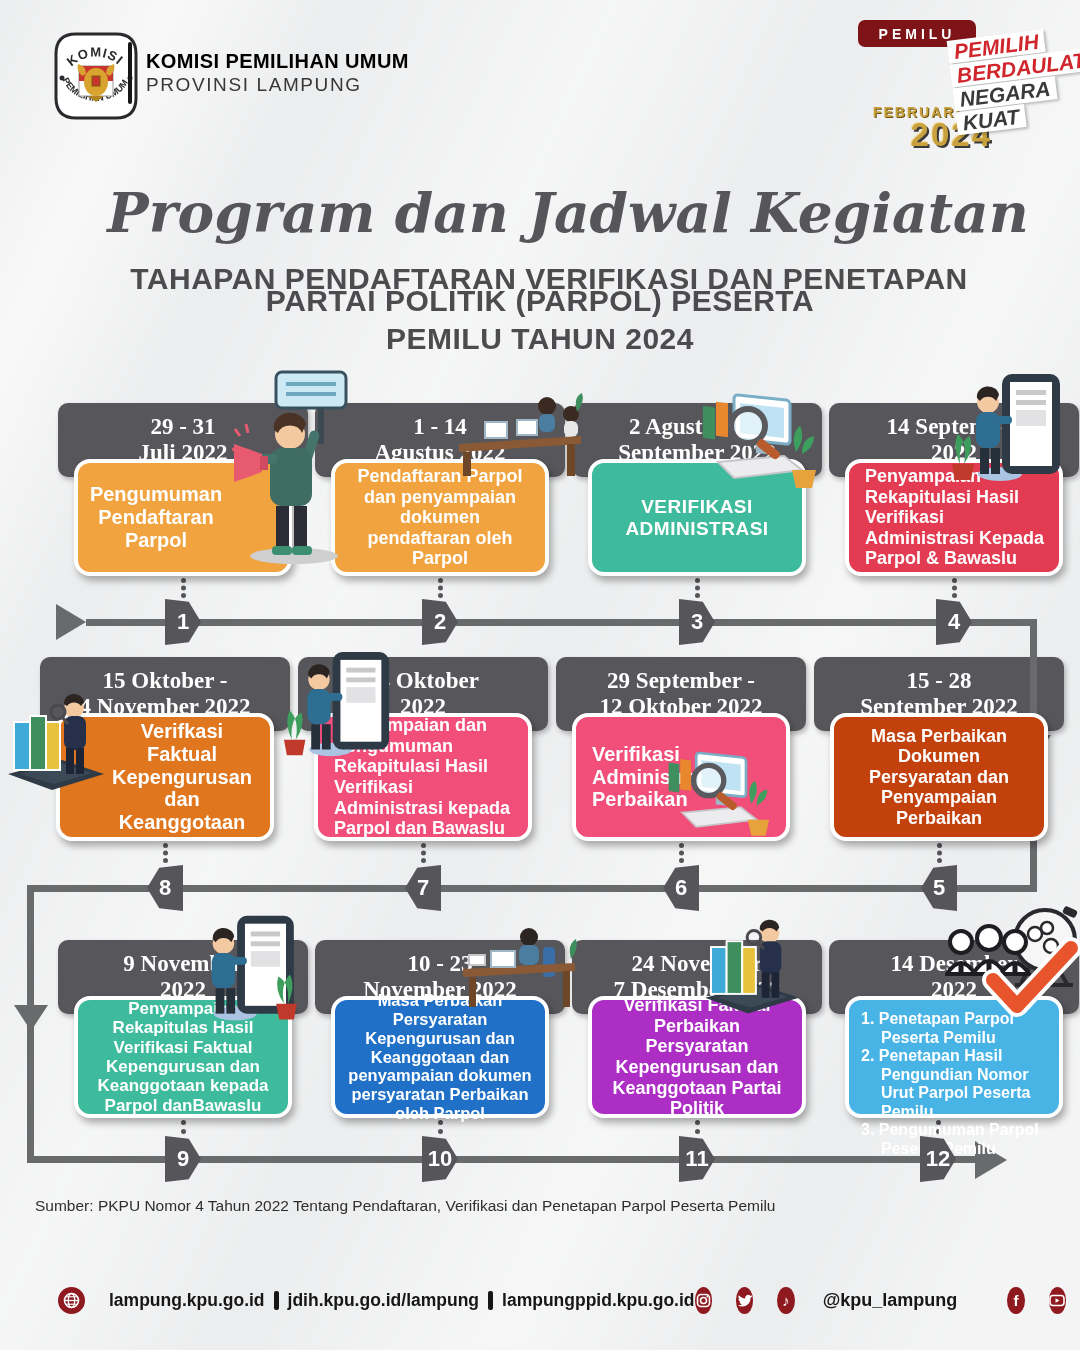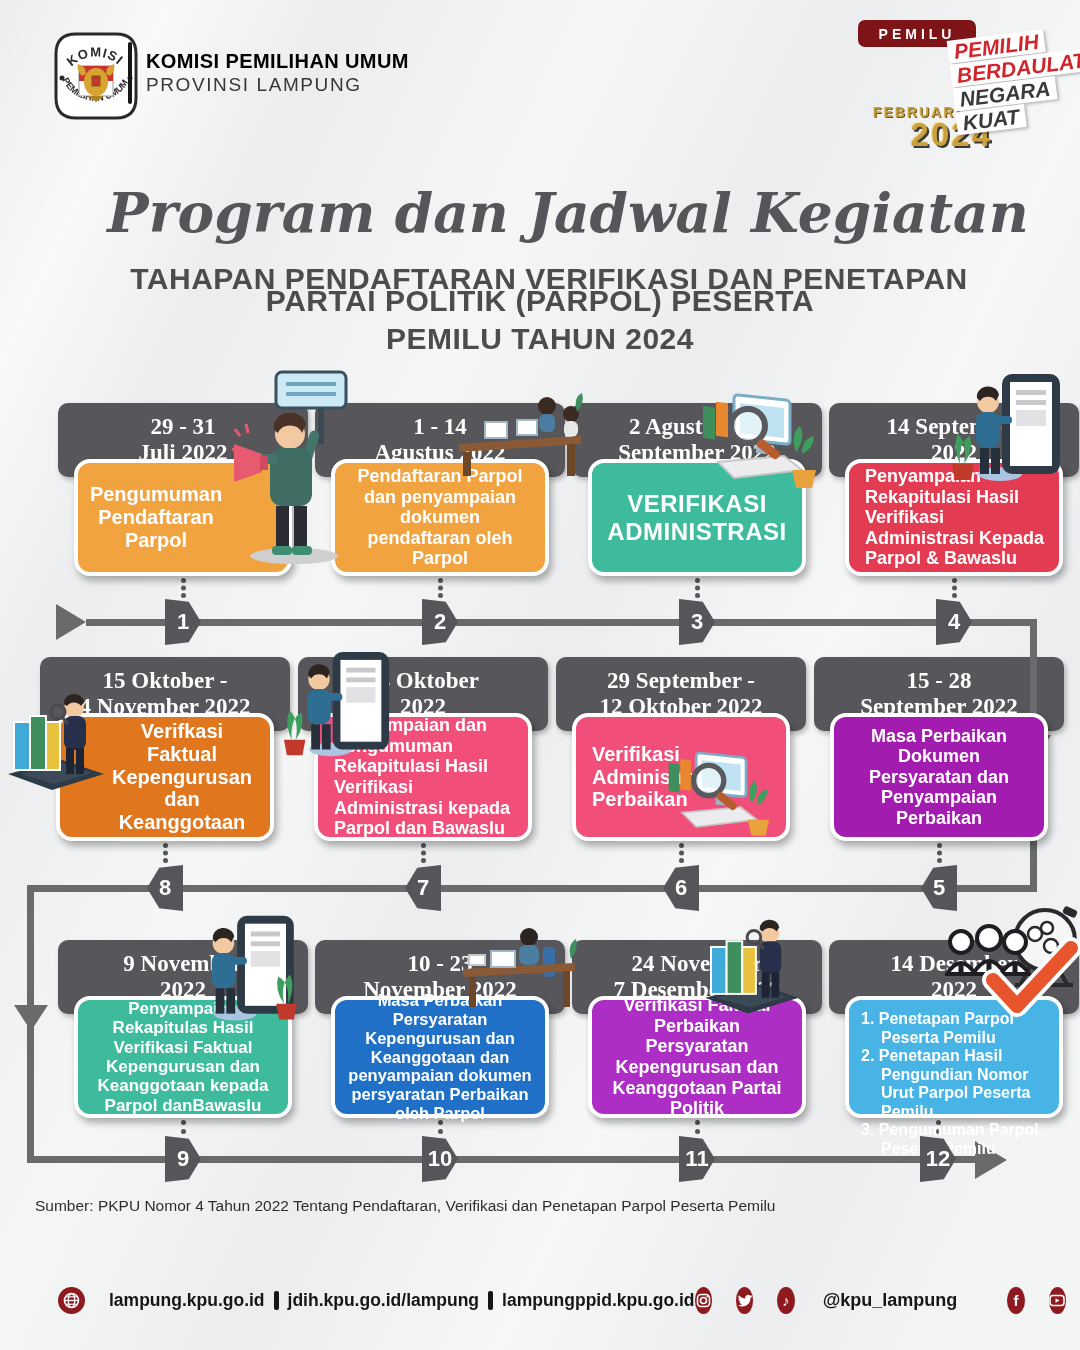--- a/index.html
+++ b/index.html
@@ -37,39 +37,39 @@
   .tc1{top:262px;padding-left:9px;} .tc2{top:284px;} .tc3{top:322px;}
 
   
   .hdr{position:absolute;width:250px;height:74px;background:#57575B;border-radius:10px;color:#fff;
     font-family:"Liberation Serif",serif;font-weight:bold;font-size:23px;line-height:1.15;text-align:center;
     padding-top:11px;box-sizing:border-box;box-shadow:2px 3px 5px rgba(0,0,0,.25);}
   .bdy{position:absolute;width:218px;border-radius:16px;border:4px solid #fff;color:#fff;font-weight:bold;
     box-sizing:border-box;box-shadow:3px 5px 7px rgba(0,0,0,.3);display:flex;align-items:center;justify-content:center;
     text-align:center;padding:8px 12px;font-size:18px;line-height:1.14;z-index:2;}
   .c-orange{background:#F1A33F;} .c-orange2{background:#E0761E;} .c-teal{background:#3EBB9C;}
-  .c-red{background:#E33B52;} .c-red2{background:#a21caf;} .c-pink{background:#F14E7A;}
+  .c-red{background:#E33B52;} .c-red2{background:#c2410c;} .c-pink{background:#F14E7A;}
   .c-blue{background:#1F70C6;} .c-purple{background:#AD2EC5;} .c-cyan{background:#48B4E6;}
 
   .tline{position:absolute;height:7px;background:#696A6C;z-index:1;}
   .vline{position:absolute;width:7px;background:#696A6C;z-index:1;}
   .tri-right{position:absolute;width:0;height:0;border-top:18px solid transparent;border-bottom:18px solid transparent;
     border-left:30px solid #696A6C;z-index:1;}
   .tri-down{position:absolute;width:0;height:0;border-left:17px solid transparent;border-right:17px solid transparent;
     border-top:26px solid #696A6C;z-index:1;}
   .marker{position:absolute;width:36px;height:46px;background:#55555A;color:#fff;font-weight:bold;font-size:22px;
     display:flex;align-items:center;justify-content:center;z-index:3;}
   .m-right{clip-path:polygon(0 0,66% 6%,100% 50%,66% 94%,0 100%);}
   .m-left{clip-path:polygon(100% 0,34% 6%,0 50%,34% 94%,100% 100%);}
   .dots{position:absolute;width:0;border-left:5px dotted #55555A;z-index:1;}
 
   
   .s1h{left:58px;top:403px;}  .s1b{left:74px;top:459px;height:117px;font-size:20px;padding-right:66px;}
   .s2h{left:315px;top:403px;} .s2b{left:331px;top:459px;height:117px;}
-  .s3h{left:572px;top:403px;} .s3b{left:588px;top:459px;height:117px;font-size:24px;letter-spacing:.5px;}
+  .s3h{left:572px;top:403px;} .s3b{left:588px;top:459px;height:117px;font-size:19px;letter-spacing:.5px;}
   .s4h{left:829px;top:403px;} .s4b{left:845px;top:459px;height:117px;text-align:left;justify-content:flex-start;padding-left:16px;}
   .s8h{left:40px;top:657px;}  .s8b{left:56px;top:713px;height:128px;font-size:20px;padding-left:46px;}
   .s7h{left:298px;top:657px;} .s7b{left:314px;top:713px;height:128px;text-align:left;justify-content:flex-start;padding-left:16px;}
   .s6h{left:556px;top:657px;} .s6b{left:572px;top:713px;height:128px;font-size:20px;text-align:left;justify-content:flex-start;padding-left:16px;padding-right:86px;}
   .s5h{left:814px;top:657px;} .s5b{left:830px;top:713px;height:128px;}
   .s9h{left:58px;top:940px;}  .s9b{left:74px;top:996px;height:122px;font-size:17px;}
   .s10h{left:315px;top:940px;}.s10b{left:331px;top:996px;height:122px;font-size:16.5px;}
   .s11h{left:572px;top:940px;}.s11b{left:588px;top:996px;height:122px;}
   .s12h{left:829px;top:940px;}.s12b{left:845px;top:996px;height:122px;display:block;text-align:left;padding:10px 8px 8px 12px;font-size:16px;line-height:1.16;}
   .s12b .li{padding-left:20px;text-indent:-20px;}

